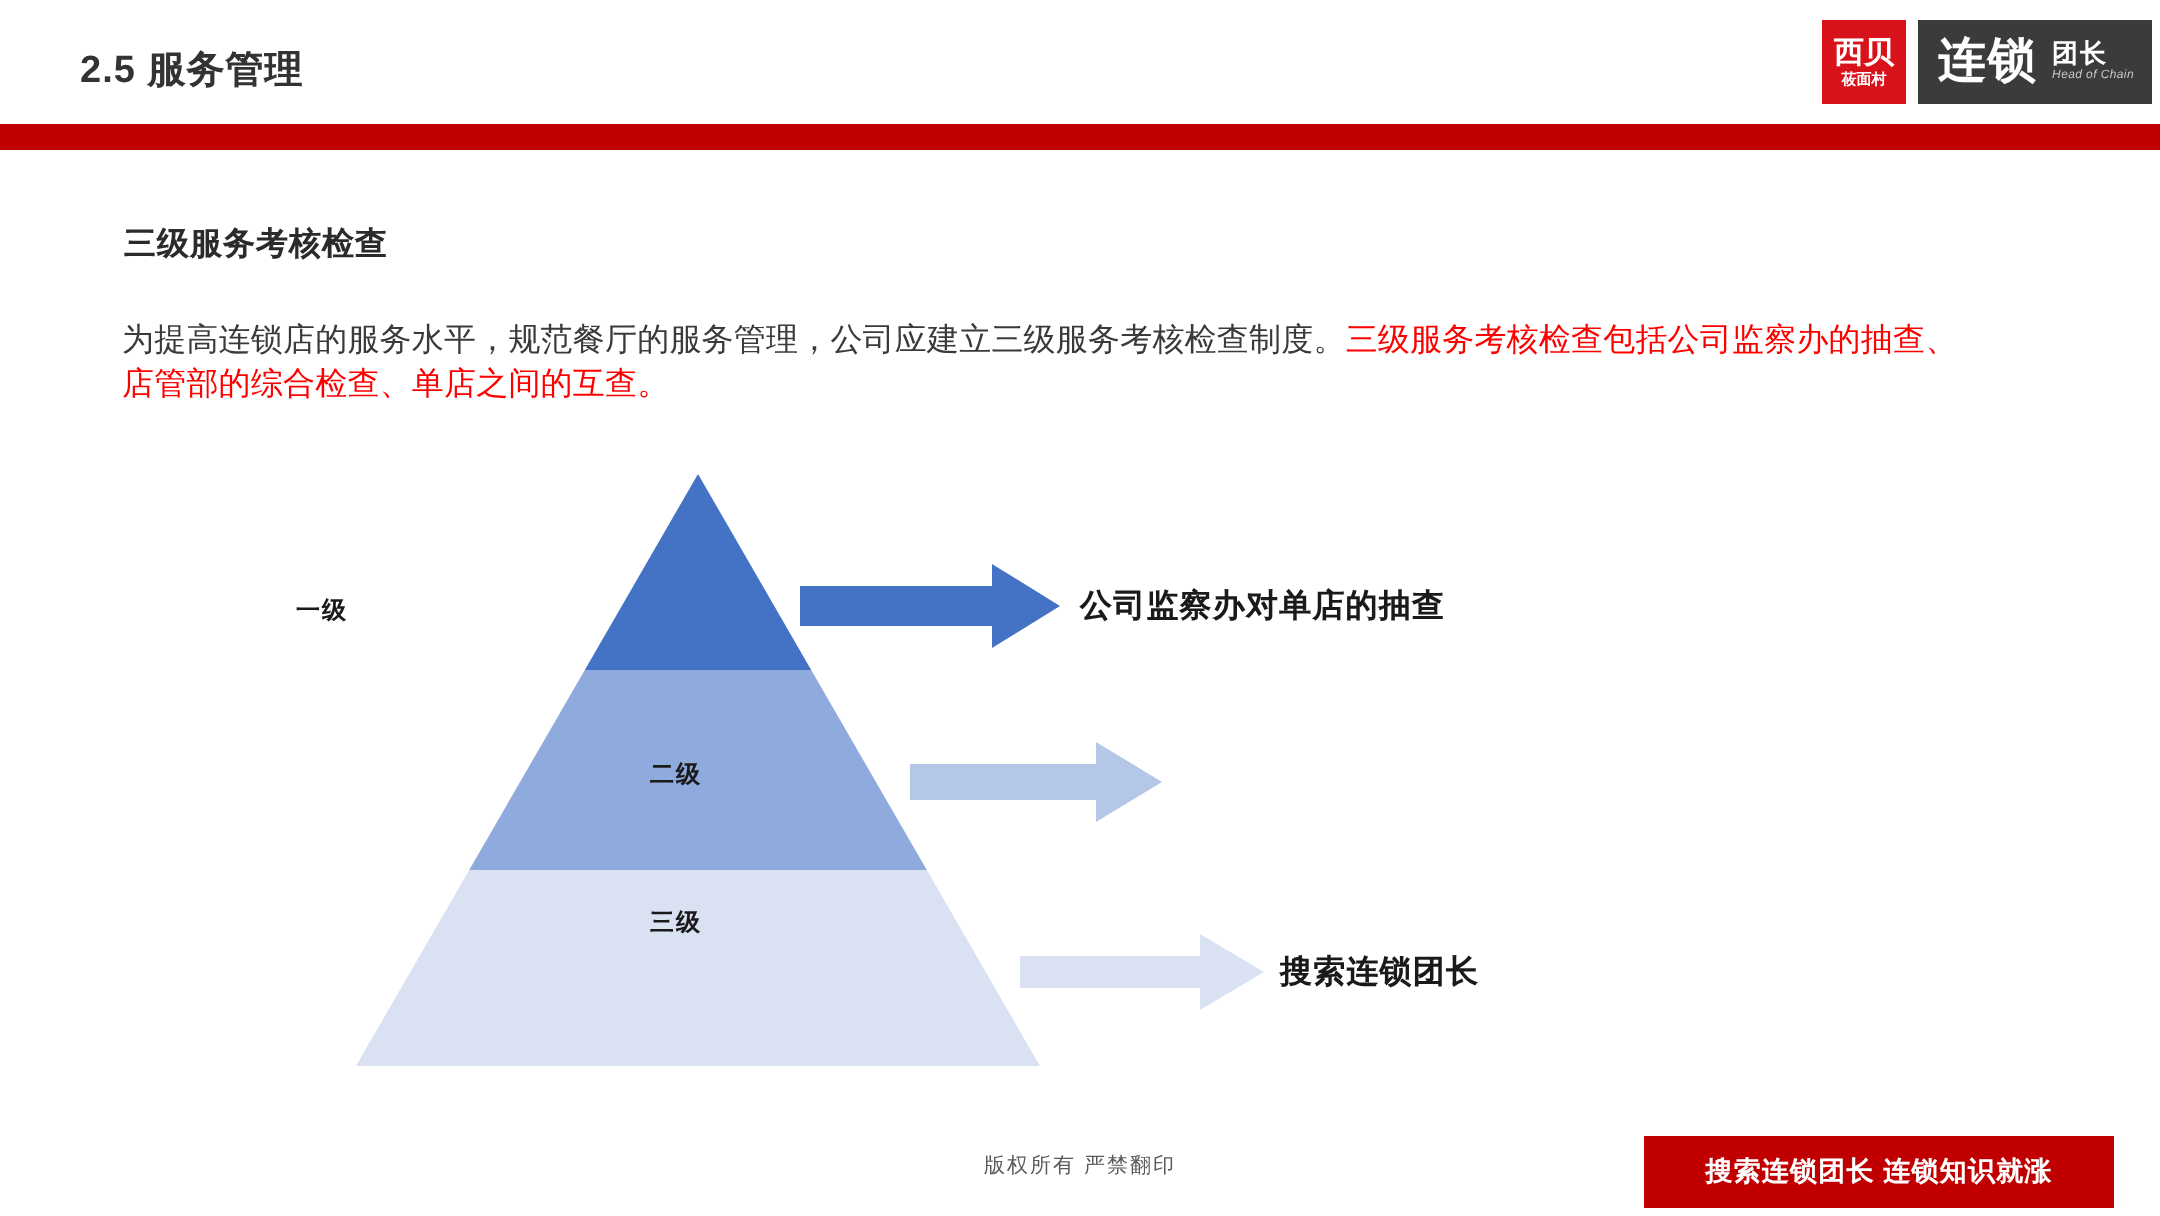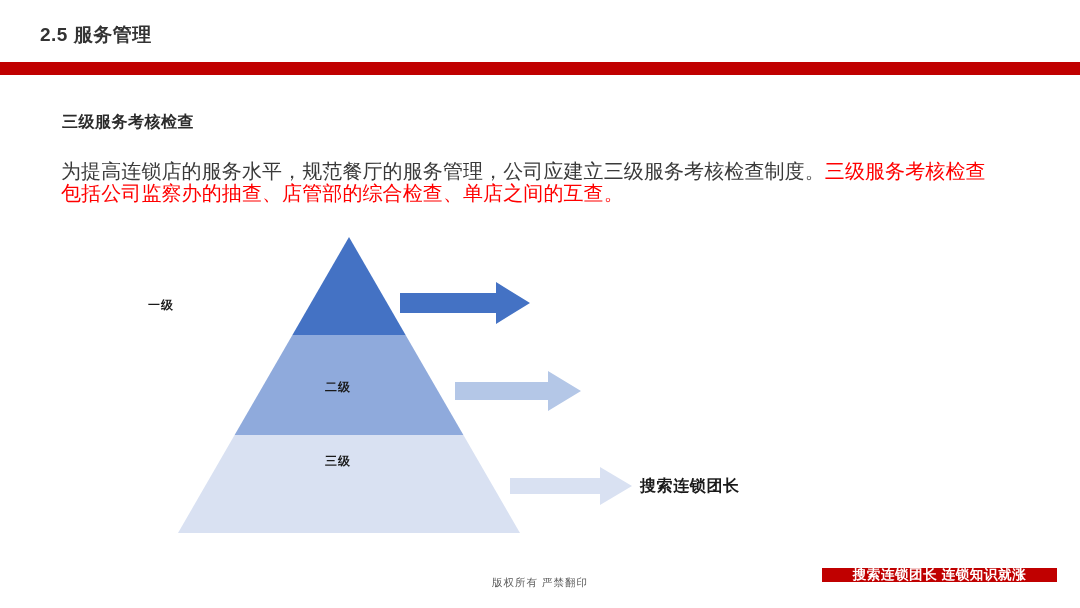--- a/index.html
+++ b/index.html
@@ -55,21 +55,21 @@
   }
 
   
   .section-heading{
     position:absolute; left:62px; top:112px;
     font-size:16px; font-weight:bold; color:#2b2b2b;
     letter-spacing:.5px; white-space:nowrap;text-align:center;
   }
   .body-copy{
     position:absolute; left:61px; top:160px; width:930px;
-    font-size:20px; line-height:22px; color:#3a3a3a;
+    font-size:16px; line-height:22px; color:#3a3a3a;
     letter-spacing:.1px; text-align:left;
   }
   .body-copy .hl{ color:#FF0000; }
 
   
   .pyramid{
     position:absolute; left:178px; top:237px; width:342px; height:296px;
   }
   .pyramid svg{ display:block; }
   .tier-label{
@@ -93,32 +93,45 @@
   .row2 .arrow-text{ left:135px; }
   .row3{ left:510px; top:463px; width:470px; }
   .row3 .arrow-text{ left:130px; }
 
   
   .footer-note{
     position:absolute; left:0; top:576px; width:1080px;
     text-align:center; font-size:10.5px; color:#5a5a5a; letter-spacing:1px;
   }
   .footer-cta{
-    position:absolute; left:822px; top:568px; width:235px; height:14px;
+    position:absolute; left:822px; top:568px; width:235px; height:36px;
     background:#C00000; color:#ffffff;
     display:flex; align-items:center; justify-content:center;
     font-size:13.5px; font-weight:bold; letter-spacing:.6px; white-space:nowrap;
   }
 </style>
 </head>
 <body>
 
 <div class="slide-header">
   <div class="page-title">2.5 服务管理</div>
 
+  <div class="brand-lockup">
+    <div class="brand-mark">
+      <span class="bm-top">西贝</span>
+      <span class="bm-bot">莜面村</span>
+    </div>
+    <div class="brand-box">
+      <span class="bb-main">连锁</span>
+      <span class="bb-sub">
+        <span class="bb-sub-cn">团长</span>
+        <span class="bb-sub-en">Head of Chain</span>
+      </span>
+    </div>
+  </div>
 </div>
 <div class="header-rule"></div>
 
 <div class="section-heading">三级服务考核检查</div>
 
 <div class="body-copy">
   <span>为提高连锁店的服务水平，规范餐厅的服务管理，公司应建立三级服务考核检查制度。</span><span class="hl">三级服务考核检查包括公司监察办的抽查、店管部的综合检查、单店之间的互查。</span>
 </div>
 
 <div class="pyramid">
@@ -132,20 +145,21 @@
   </svg>
 </div>
 <div class="tier-label t1">一级</div>
 <div class="tier-label t2">二级</div>
 <div class="tier-label t3">三级</div>
 
 <div class="arrow-row row1">
   <svg width="130" height="46" viewBox="0 0 130 46" xmlns="http://www.w3.org/2000/svg">
     <polygon points="0,13 96,13 96,2 130,23 96,44 96,33 0,33" fill="#4472C4"></polygon>
   </svg>
+  <div class="arrow-text">公司监察办对单店的抽查</div>
 </div>
 
 <div class="arrow-row row2">
   <svg width="126" height="46" viewBox="0 0 126 46" xmlns="http://www.w3.org/2000/svg">
     <polygon points="0,14 93,14 93,3 126,23 93,43 93,32 0,32" fill="#B4C7E7"></polygon>
   </svg>
 </div>
 
 <div class="arrow-row row3">
   <svg width="122" height="46" viewBox="0 0 122 46" xmlns="http://www.w3.org/2000/svg">

